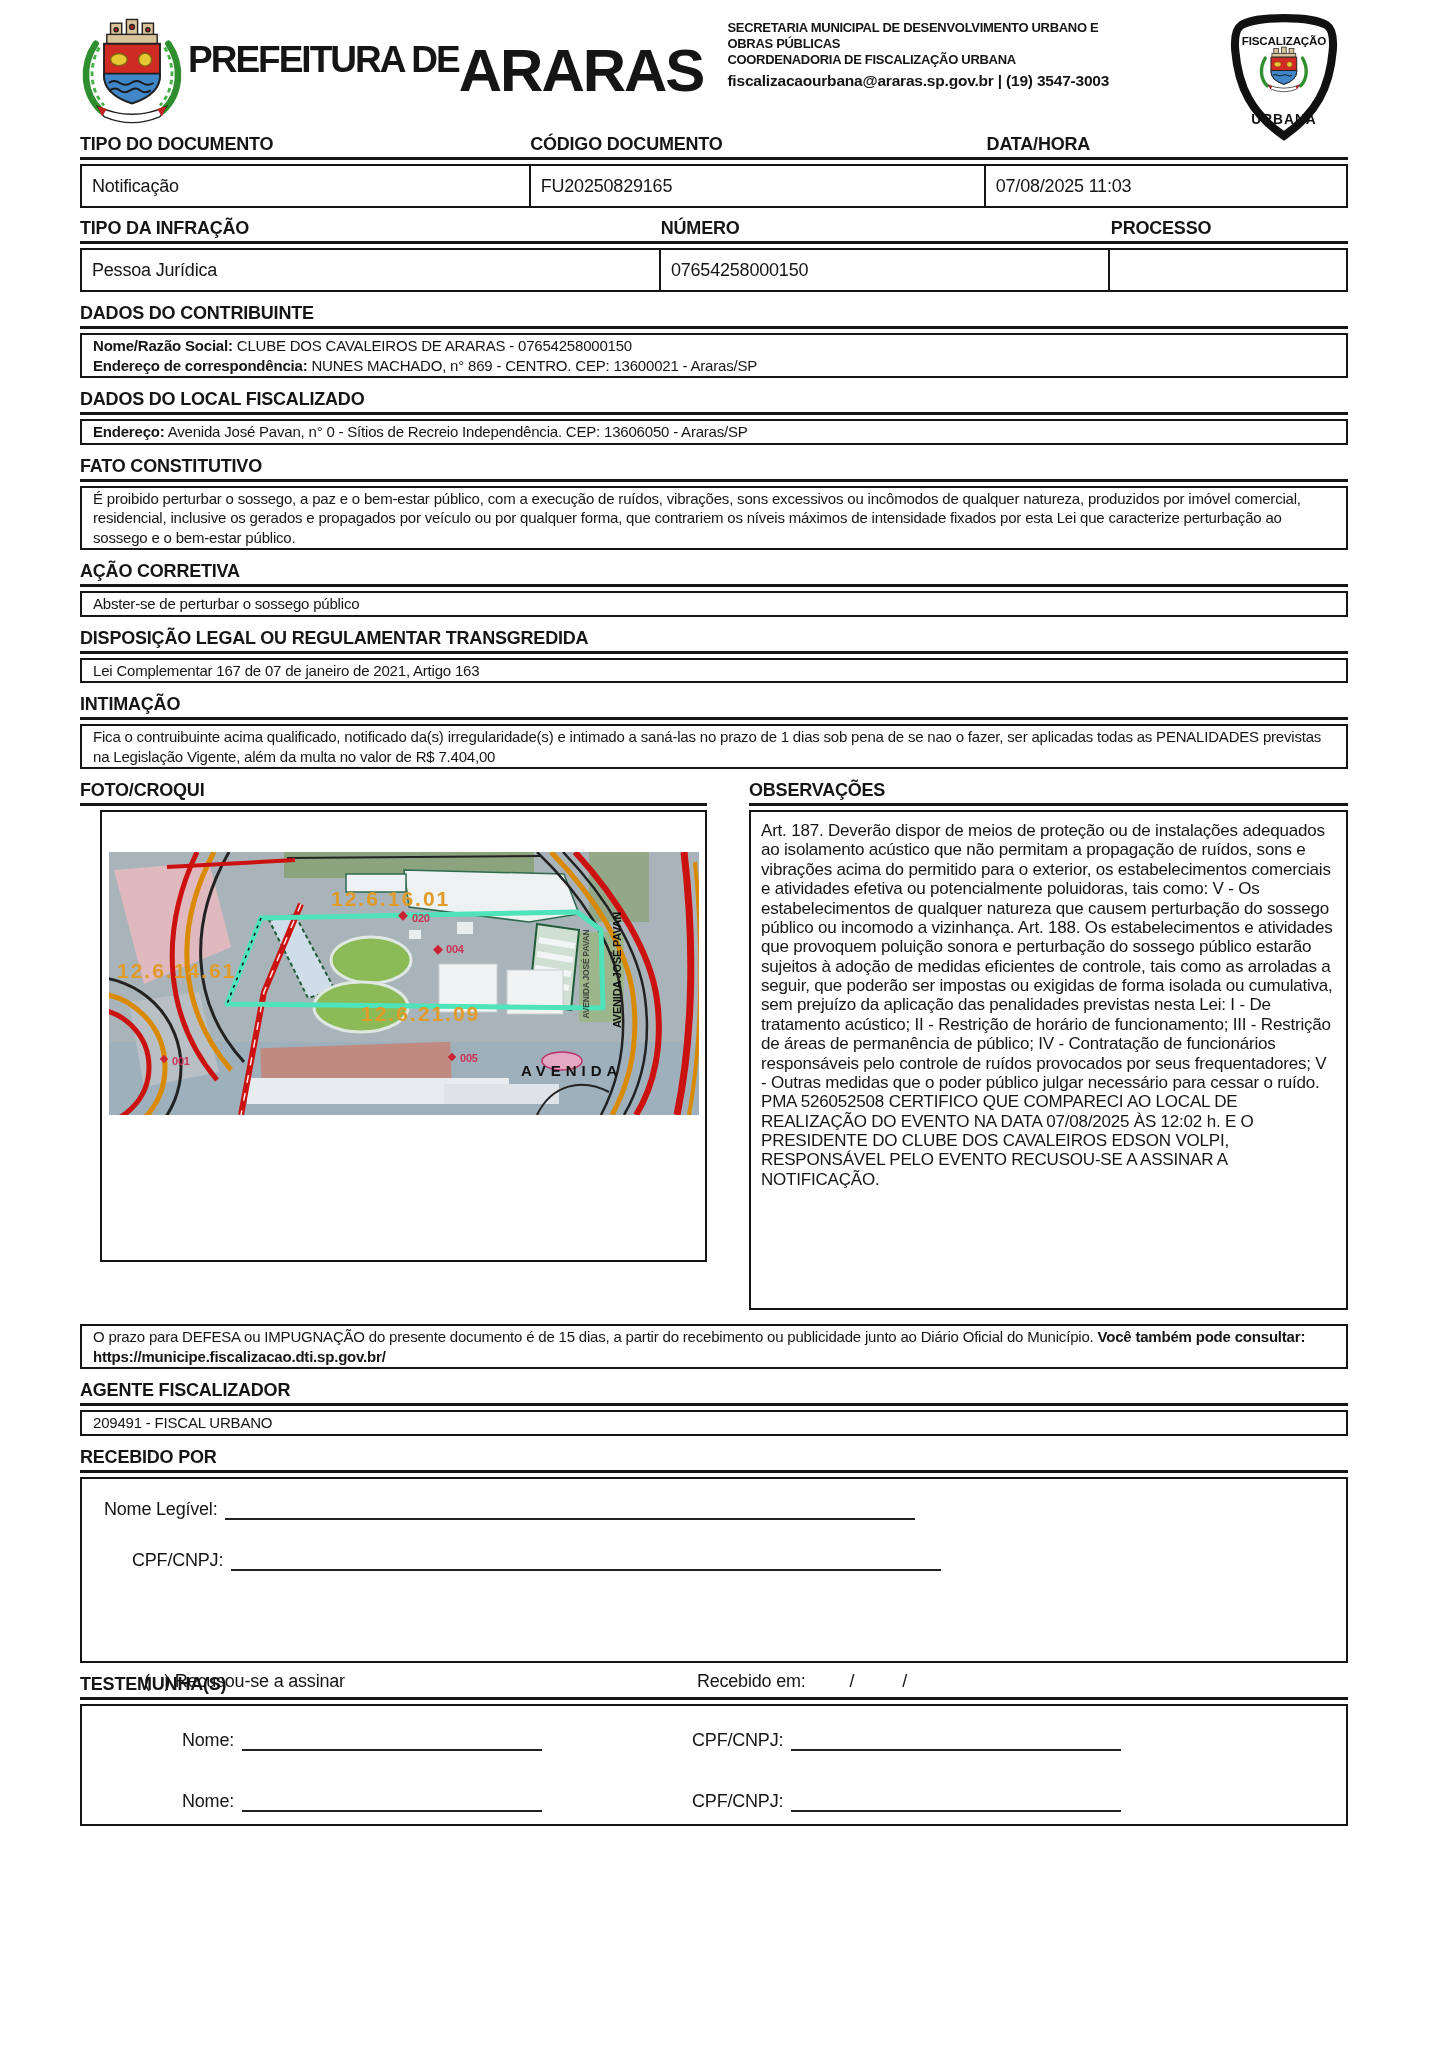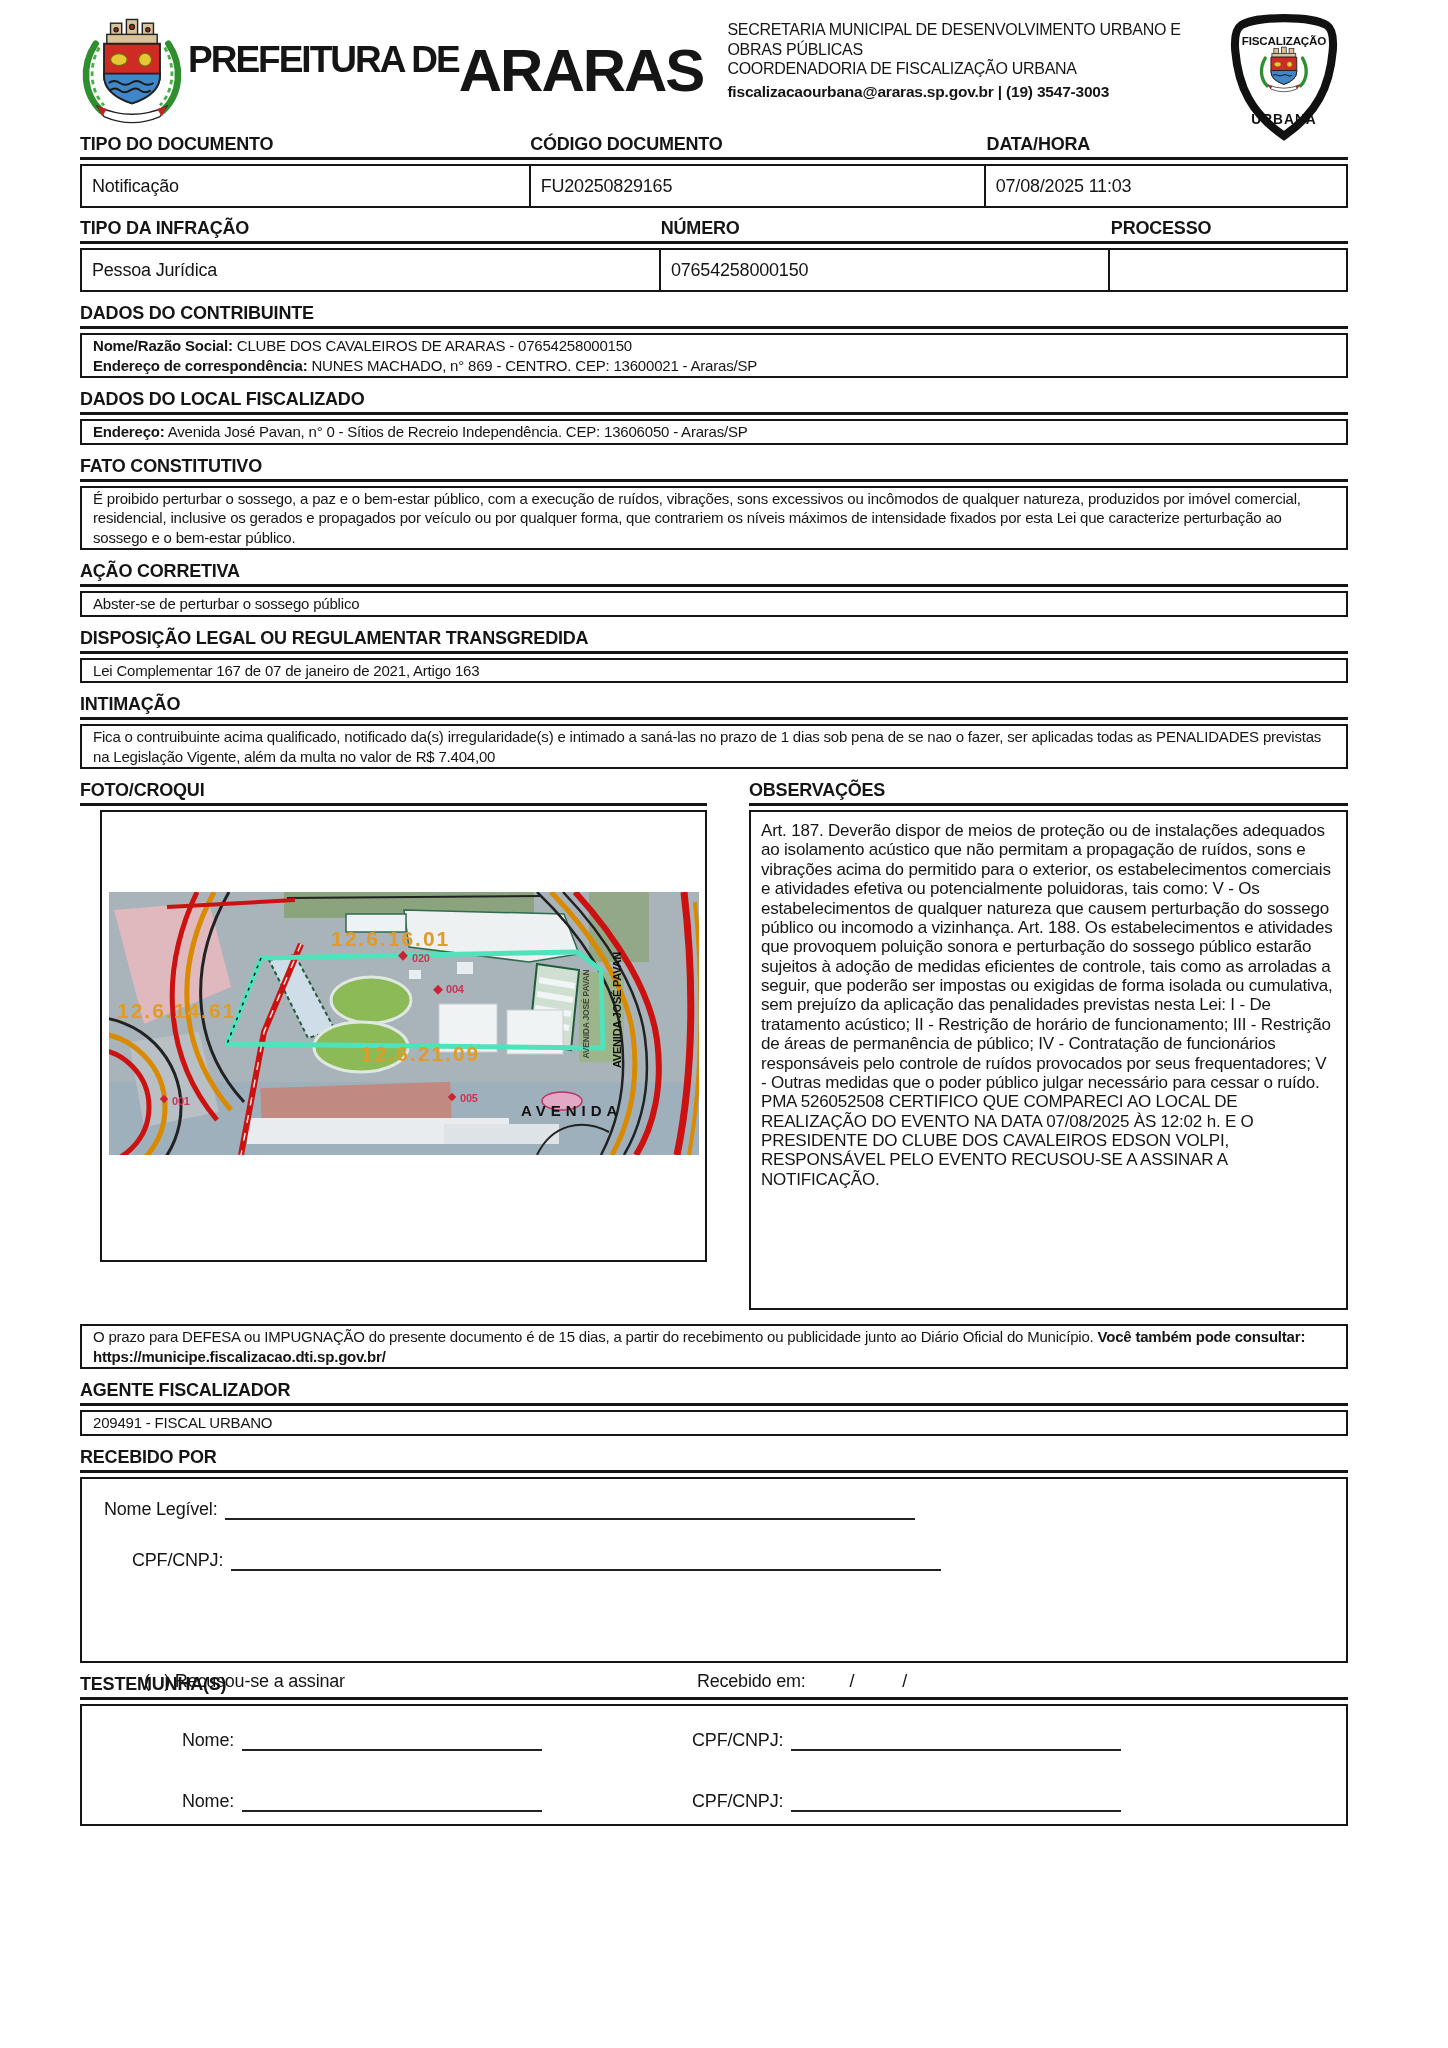--- a/index.html
+++ b/index.html
@@ -11,21 +11,21 @@
   }
   .content { margin-left:80px; width:1268px; padding-top:12px; }
 
   
   .hdr { display:flex; align-items:flex-start; height:112px; }
   .logo-group { display:flex; align-items:center; gap:4px; }
   .logo-text { display:flex; flex-direction:row; line-height:0.93; margin-top:6px; }
   .logo-l1 { font-size:37px; font-weight:bold; letter-spacing:-2px; }
   .logo-l2 { font-size:60px; font-weight:bold; letter-spacing:-2px; }
   .title-block { margin-left:24px; padding-top:8px; }
-  .title-line { font-size:16px; font-weight:normal; line-height:1.22; letter-spacing:-0.3px; }
+  .title-line { font-size:13px; font-weight:bold; line-height:1.22; letter-spacing:-0.3px; }
   .contact-line { font-size:15.5px; font-weight:bold; margin-top:4px; }
   .badge-wrap { margin-left:auto; margin-right:-4px; }
 
   
   .rule { height:3px; background:#151515; margin:2px 0 4px; }
   .fgroup { margin-top:10px; }
   .fheads { display:grid; font-size:18px; font-weight:bold; }
   .fcells { display:grid; border:2.5px solid #151515; }
   .fcell { min-height:40px; display:flex; align-items:center; padding:6px 10px;
            font-size:18px; border-right:2.5px solid #151515; }
@@ -35,21 +35,21 @@
 
   .section { margin-top:11px; }
   .sec-title { font-size:18px; font-weight:bold; }
   .sec-box { border:2.5px solid #151515; padding:1px 11px; font-size:15px; line-height:1.3; }
   .lbl { font-weight:bold; }
 
   
   .two-col { display:flex; gap:42px; margin-top:11px; }
   .col-foto { width:627px; flex:none; }
   .col-obs  { flex:1; }
-  .foto-box { border:2.5px solid #151515; height:452px; padding-top:80px;margin-left:20px; }
+  .foto-box { border:2.5px solid #151515; height:452px; padding-top:40px;margin-left:20px; }
   .map-svg  { display:block; margin:0 auto; }
   .obs-box  { border:2.5px solid #151515; padding:9px 10px; font-size:17px;
               line-height:1.14; min-height:500px; }
 
   
   .line-row { display:flex; align-items:flex-end; }
   .fill-line { border-bottom:2px solid #222; height:1.05em; }
   .recebido-box { border:2.5px solid #151515; padding:20px 14px 18px; height:186px; }
   .pre { white-space:pre; }
   .test-box { border:2.5px solid #151515; padding:24px 14px 20px; height:122px; }

